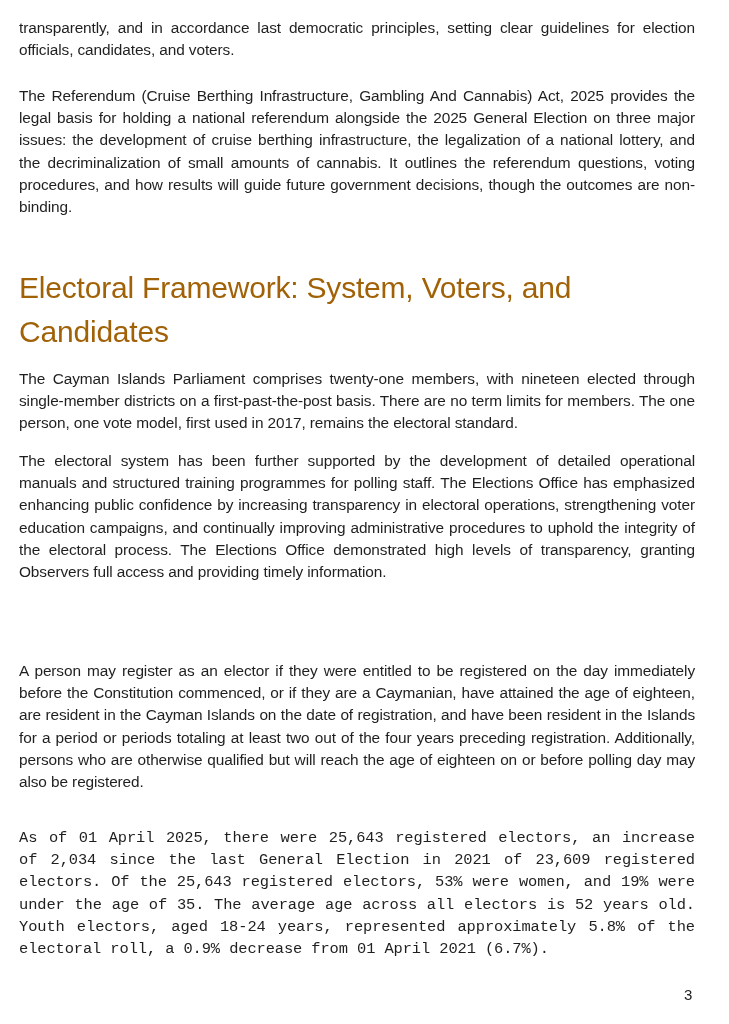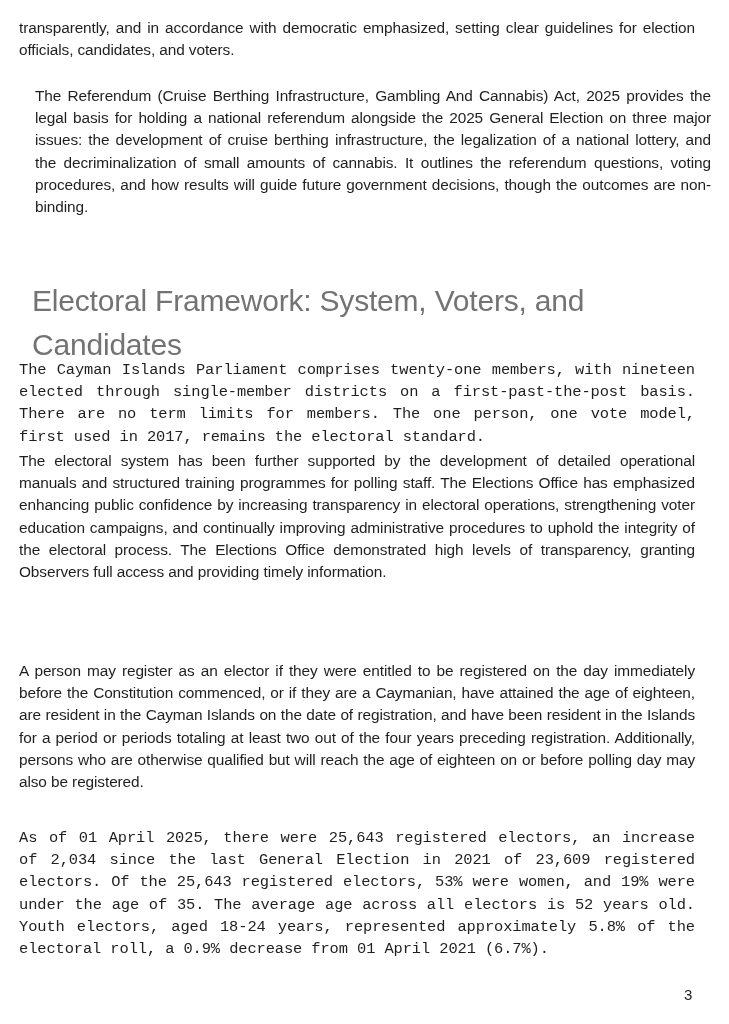--- a/index.html
+++ b/index.html
@@ -22,51 +22,51 @@
       width: 676px;
     }
     p.body-text {
       margin: 0;
       font-size: 15.4px;
       line-height: 22.2px;
       text-align: justify;
       letter-spacing: -0.1px;
     }
     #para-0 { position: absolute; top: 17px; left: 0; width: 676px; }
-    #para-1 { position: absolute; top: 85px; left: 16px; width: 676px; }
+    #para-1 { position: absolute; top: 85px; left: 0; width: 676px; }
     h2.section-heading {
       position: absolute;
       top: 266px;
       left: 0;
       width: 676px;
-      margin: 13px;
+      margin: 0;
       font-size: 30px;
       line-height: 44px;
       font-weight: normal;
-      color: #737373;
+      color: #a16207;
       letter-spacing: -0.2px;
     }
-    #para-2 { position: absolute; top: 359px; left: 0; width: 676px; font-family: Liberation Mono, monospace; }
+    #para-2 { position: absolute; top: 368px; left: 0; width: 676px; }
     #para-3 { position: absolute; top: 450px; left: 0; width: 676px; }
     #para-4 { position: absolute; top: 650px; left: 0; width: 676px; margin-top: 10px; }
     #para-5 { position: absolute; top: 827px; left: 0; width: 676px; font-family: Liberation Mono, monospace; }
     .page-number {
       position: absolute;
       top: 985px;
       left: 684px;
       font-size: 15px;
       line-height: 20px;
       color: #222222;
     }
   </style>
 </head>
 <body>
 
 <div class="page">
-  <p class="body-text" id="para-0">transparently, and in accordance with democratic emphasized, setting clear guidelines for election officials, candidates, and voters.</p>
+  <p class="body-text" id="para-0">transparently, and in accordance last democratic principles, setting clear guidelines for election officials, candidates, and voters.</p>
   <p class="body-text" id="para-1">The Referendum (Cruise Berthing Infrastructure, Gambling And Cannabis) Act, 2025 provides the legal basis for holding a national referendum alongside the 2025 General Election on three major issues: the development of cruise berthing infrastructure, the legalization of a national lottery, and the decriminalization of small amounts of cannabis. It outlines the referendum questions, voting procedures, and how results will guide future government decisions, though the outcomes are non-binding.</p>
 
   <h2 class="section-heading">Electoral Framework: System, Voters, and Candidates</h2>
 
   <p class="body-text" id="para-2">The Cayman Islands Parliament comprises twenty-one members, with nineteen elected through single-member districts on a first-past-the-post basis. There are no term limits for members. The one person, one vote model, first used in 2017, remains the electoral standard.</p>
   <p class="body-text" id="para-3">The electoral system has been further supported by the development of detailed operational manuals and structured training programmes for polling staff. The Elections Office has emphasized enhancing public confidence by increasing transparency in electoral operations, strengthening voter education campaigns, and continually improving administrative procedures to uphold the integrity of the electoral process. The Elections Office demonstrated high levels of transparency, granting Observers full access and providing timely information.</p>
   <p class="body-text" id="para-4">A person may register as an elector if they were entitled to be registered on the day immediately before the Constitution commenced, or if they are a Caymanian, have attained the age of eighteen, are resident in the Cayman Islands on the date of registration, and have been resident in the Islands for a period or periods totaling at least two out of the four years preceding registration. Additionally, persons who are otherwise qualified but will reach the age of eighteen on or before polling day may also be registered.</p>
   <p class="body-text" id="para-5">As of 01 April 2025, there were 25,643 registered electors, an increase of 2,034 since the last General Election in 2021 of 23,609 registered electors. Of the 25,643 registered electors, 53% were women, and 19% were under the age of 35. The average age across all electors is 52 years old. Youth electors, aged 18-24 years, represented approximately 5.8% of the electoral roll, a 0.9% decrease from 01 April 2021 (6.7%).</p>
 </div>
 

